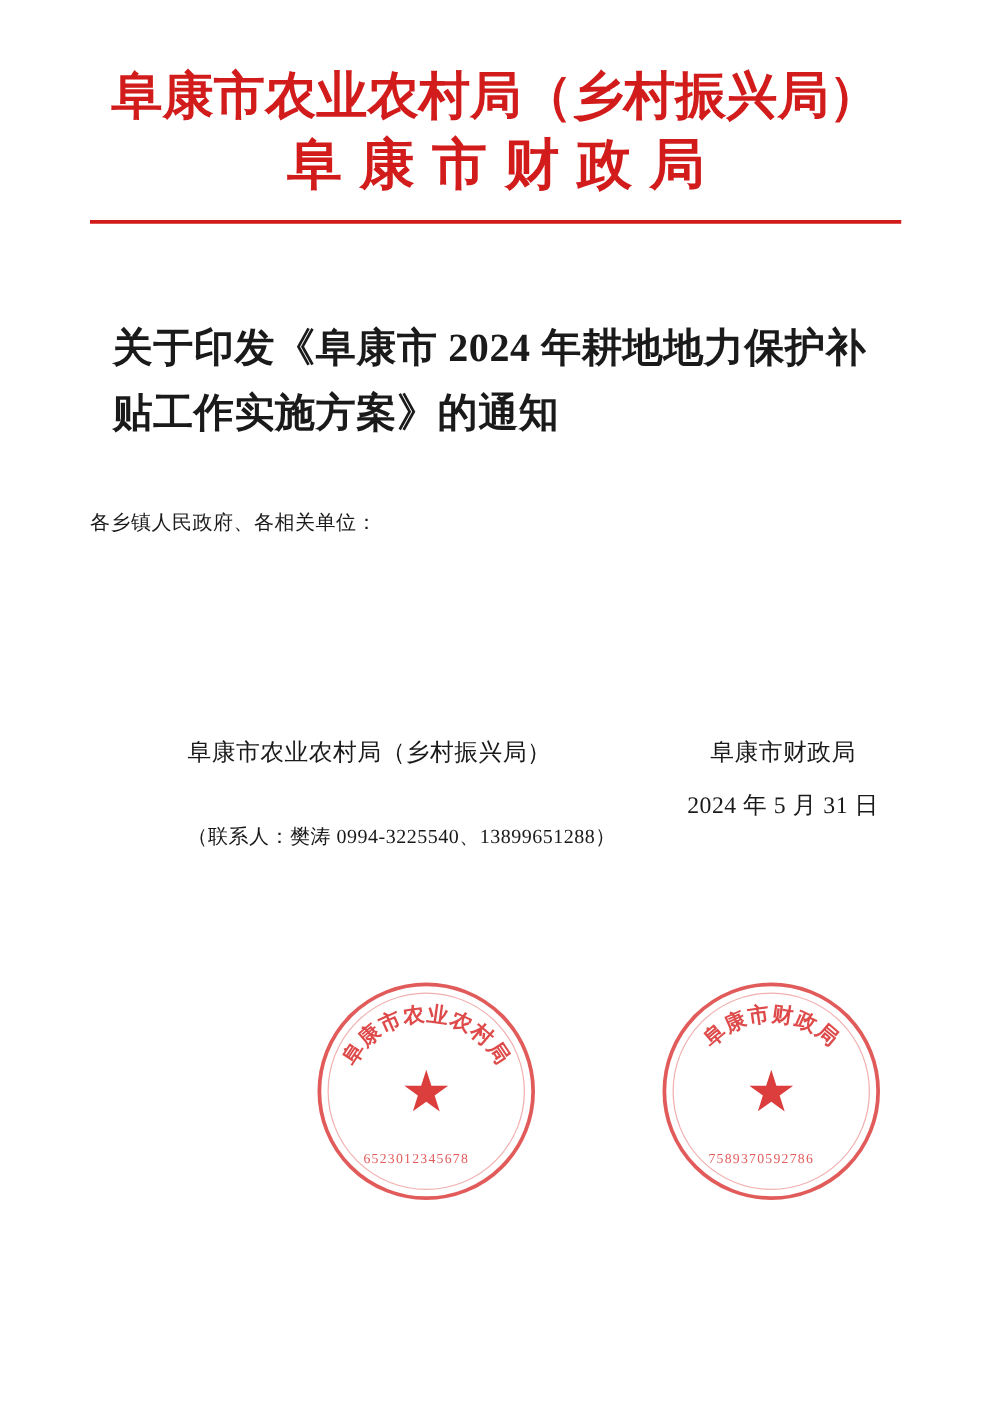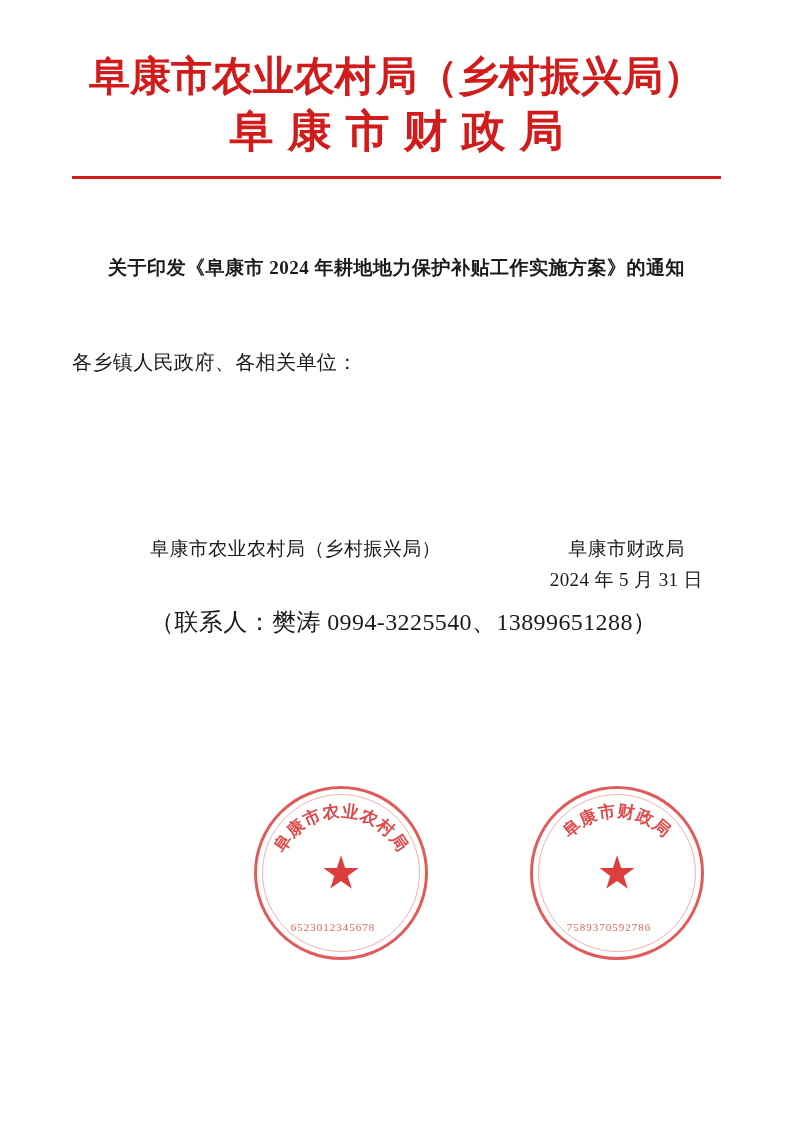--- a/index.html
+++ b/index.html
@@ -49,32 +49,31 @@
   .red-rule {
     margin: 18px auto 0 auto;
     width: 100%;
     height: 3px;
     background: #d21b1b;
   }
 
   
   .doc-title {
     margin-top: 74px;
-    text-align: center;
-    font-size: 19px;
+    font-size: 32px;
     font-weight: bold;
     line-height: 1.62;
     letter-spacing: 0.5px;
     padding: 0 18px;
   }
 
   
   .body-block {
-    margin-top: 58px;
-    font-size: 20px;
+    margin-top: 46px;
+    font-size: 16px;
     line-height: 2.02;
     letter-spacing: 0.4px;
     text-align: justify;
   }
   .salutation {
     margin: 0;
   }
   .para {
     margin: 0;
     text-indent: 2em;
@@ -102,27 +101,27 @@
   .sign-right {
     position: absolute;
     right: 18px;
     top: 58px;
     text-align: center;
     font-size: 19px;
     letter-spacing: 0.4px;
     white-space: nowrap;
   }
   .sign-right .date-line {
-    margin-top: 5px;
+    margin-top: 16px;
   }
   .contact-line {
     position: absolute;
     left: 78px;
     top: 128px;
-    font-size: 24px;
+    font-size: 16px;
     letter-spacing: 0.4px;
     white-space: nowrap;
   }
 
   
   .seal {
     position: absolute;
     border-radius: 50%;
     border: 3px solid rgba(214, 28, 28, 0.72);
     color: rgba(214, 28, 28, 0.78);

